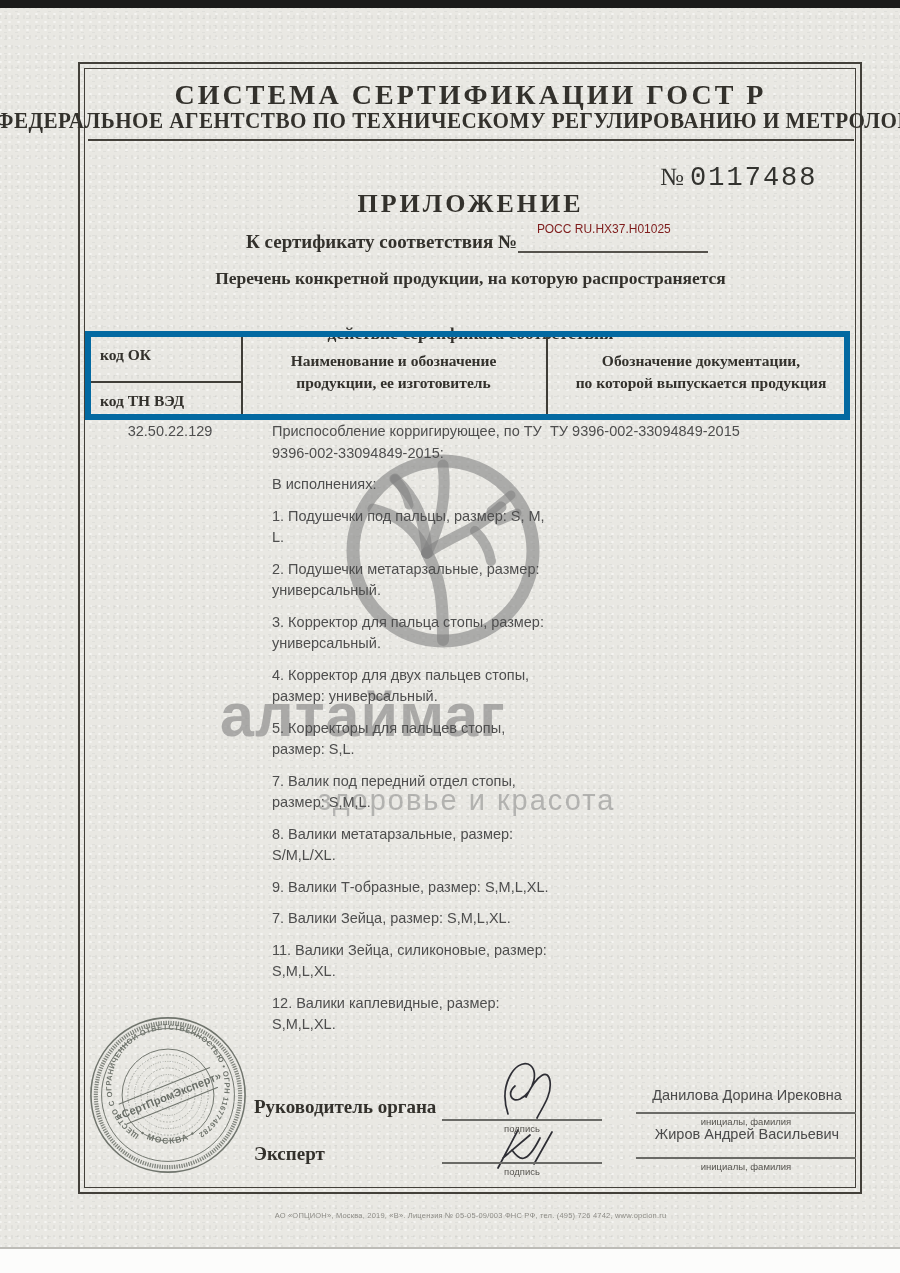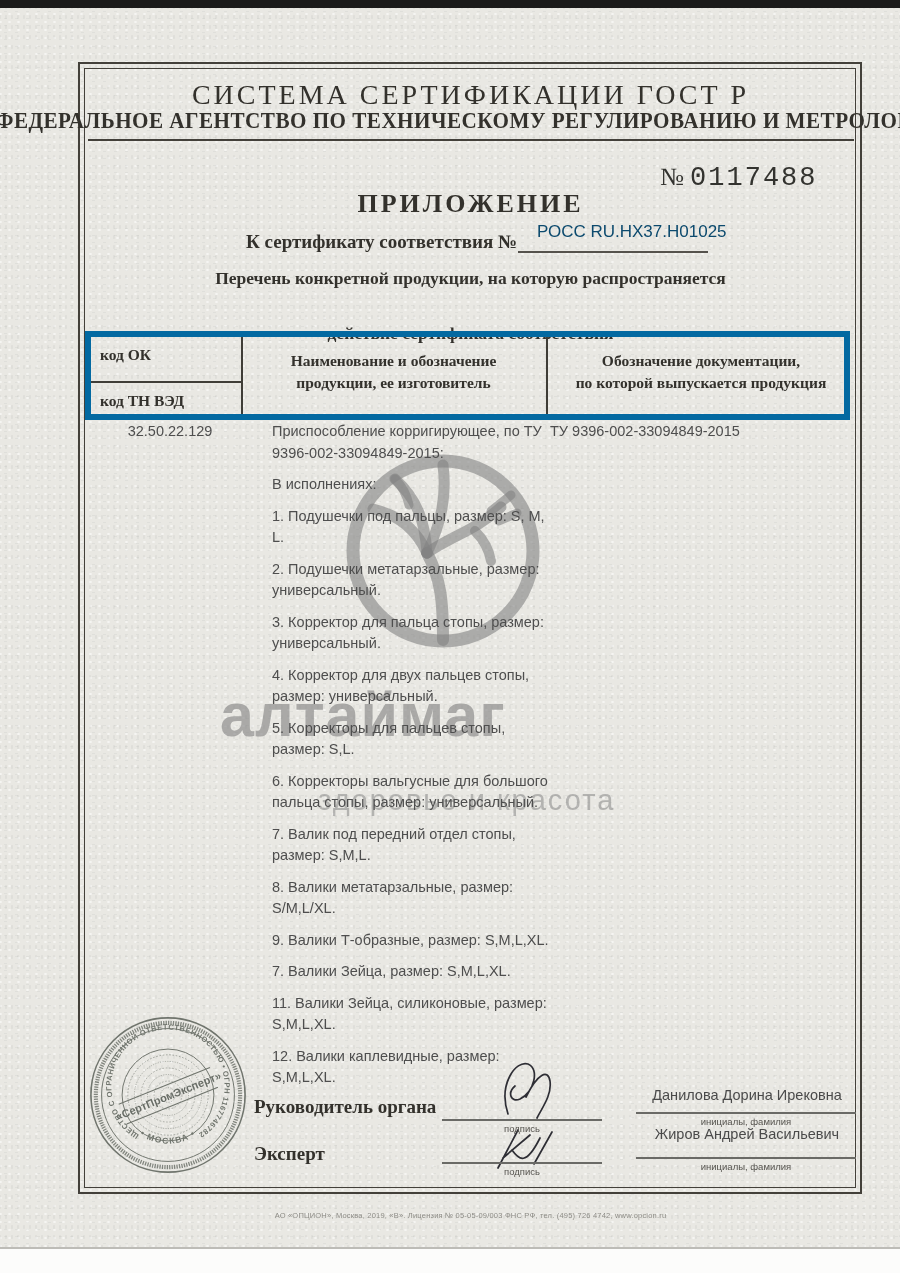--- a/index.html
+++ b/index.html
@@ -20,34 +20,34 @@
   #topbar{left:0;top:0;width:900px;height:8px;background:#1b1b1a;}
   #paper-edge{left:0;top:1247px;width:900px;height:2px;background:#bdbcb7;}
   #below-paper{left:0;top:1249px;width:900px;height:24px;background:#fcfcfb;}
 
   
   #frame{left:78px;top:62px;width:780px;height:1128px;border:2px solid #43403a;}
   #frame-inner{position:absolute;left:4px;top:4px;right:4px;bottom:4px;border:1px solid #43403a;}
 
   .ink{color:#33312c;}
 
-  #title1{left:88px;top:79px;width:765px;text-align:center;font-size:28px;font-weight:normal;
+  #title1{left:88px;top:79px;width:765px;text-align:center;font-size:28px;font-weight:bold;
           letter-spacing:3px;}
   #title2-wrap{left:88px;top:108px;width:765px;display:flex;justify-content:center;}
   #title2-wrap span{white-space:nowrap;font-size:23px;font-weight:bold;letter-spacing:0.5px;
           transform:scaleX(.92);transform-origin:center;}
   #head-rule{left:88px;top:139px;width:766px;height:2px;background:#43403a;}
 
   #blank-no{left:660px;top:163px;font-size:25px;color:#33332f;white-space:nowrap;}
   #blank-no .digits{font-family:"Liberation Mono",monospace;font-size:27px;letter-spacing:2px;}
   #appendix{left:88px;top:189px;width:765px;text-align:center;font-size:26px;font-weight:bold;
             letter-spacing:3px;}
   #cert-label{left:246px;top:231px;font-size:19px;font-weight:bold;white-space:nowrap;}
   #cert-underline{left:518px;top:251px;width:190px;height:2px;background:#55524c;}
-  #cert-number{left:537px;top:222px;font-size:17px;color:#0c4a6e;white-space:nowrap;}
+  #cert-number{left:537px;top:222px;font-size:12px;color:#7f1d1d;white-space:nowrap;}
   #subtitle1{left:88px;top:268px;width:765px;text-align:center;font-size:17.5px;font-weight:bold;}
   #subtitle2{left:88px;top:291px;width:765px;text-align:center;font-size:17.5px;font-weight:bold;margin-top:32px;}
 
   
   #tbl{left:85px;top:331px;width:765px;height:89px;border:6px solid #0369a1;box-sizing:border-box;}
   .vline{position:absolute;top:0;bottom:0;width:1.5px;background:#3f3d37;}
   #tbl-sub{position:absolute;left:0;top:44px;width:150px;height:1.5px;background:#3f3d37;}
   .th{position:absolute;font-family:"Liberation Serif",serif;font-weight:bold;font-size:15.5px;color:#33312c;}
   .th-center{text-align:center;line-height:22px;}
 
@@ -160,24 +160,20 @@
       <div>3. Корректор для пальца стопы, размер:</div>
       <div>универсальный.</div>
     </div>
     <div class="blk">
       <div>4. Корректор для двух пальцев стопы,</div>
       <div>размер: универсальный.</div>
     </div>
     <div class="blk">
       <div>5. Корректоры для пальцев стопы,</div>
       <div>размер: S,L.</div>
-    </div>
-    <div class="blk">
-      <div>6. Корректоры вальгусные для большого</div>
-      <div>пальца стопы, размер: универсальный.</div>
     </div>
     <div class="blk">
       <div>7. Валик под передний отдел стопы,</div>
       <div>размер: S,M,L.</div>
     </div>
     <div class="blk">
       <div>8. Валики метатарзальные, размер:</div>
       <div>S/M,L/XL.</div>
     </div>
     <div class="blk">

